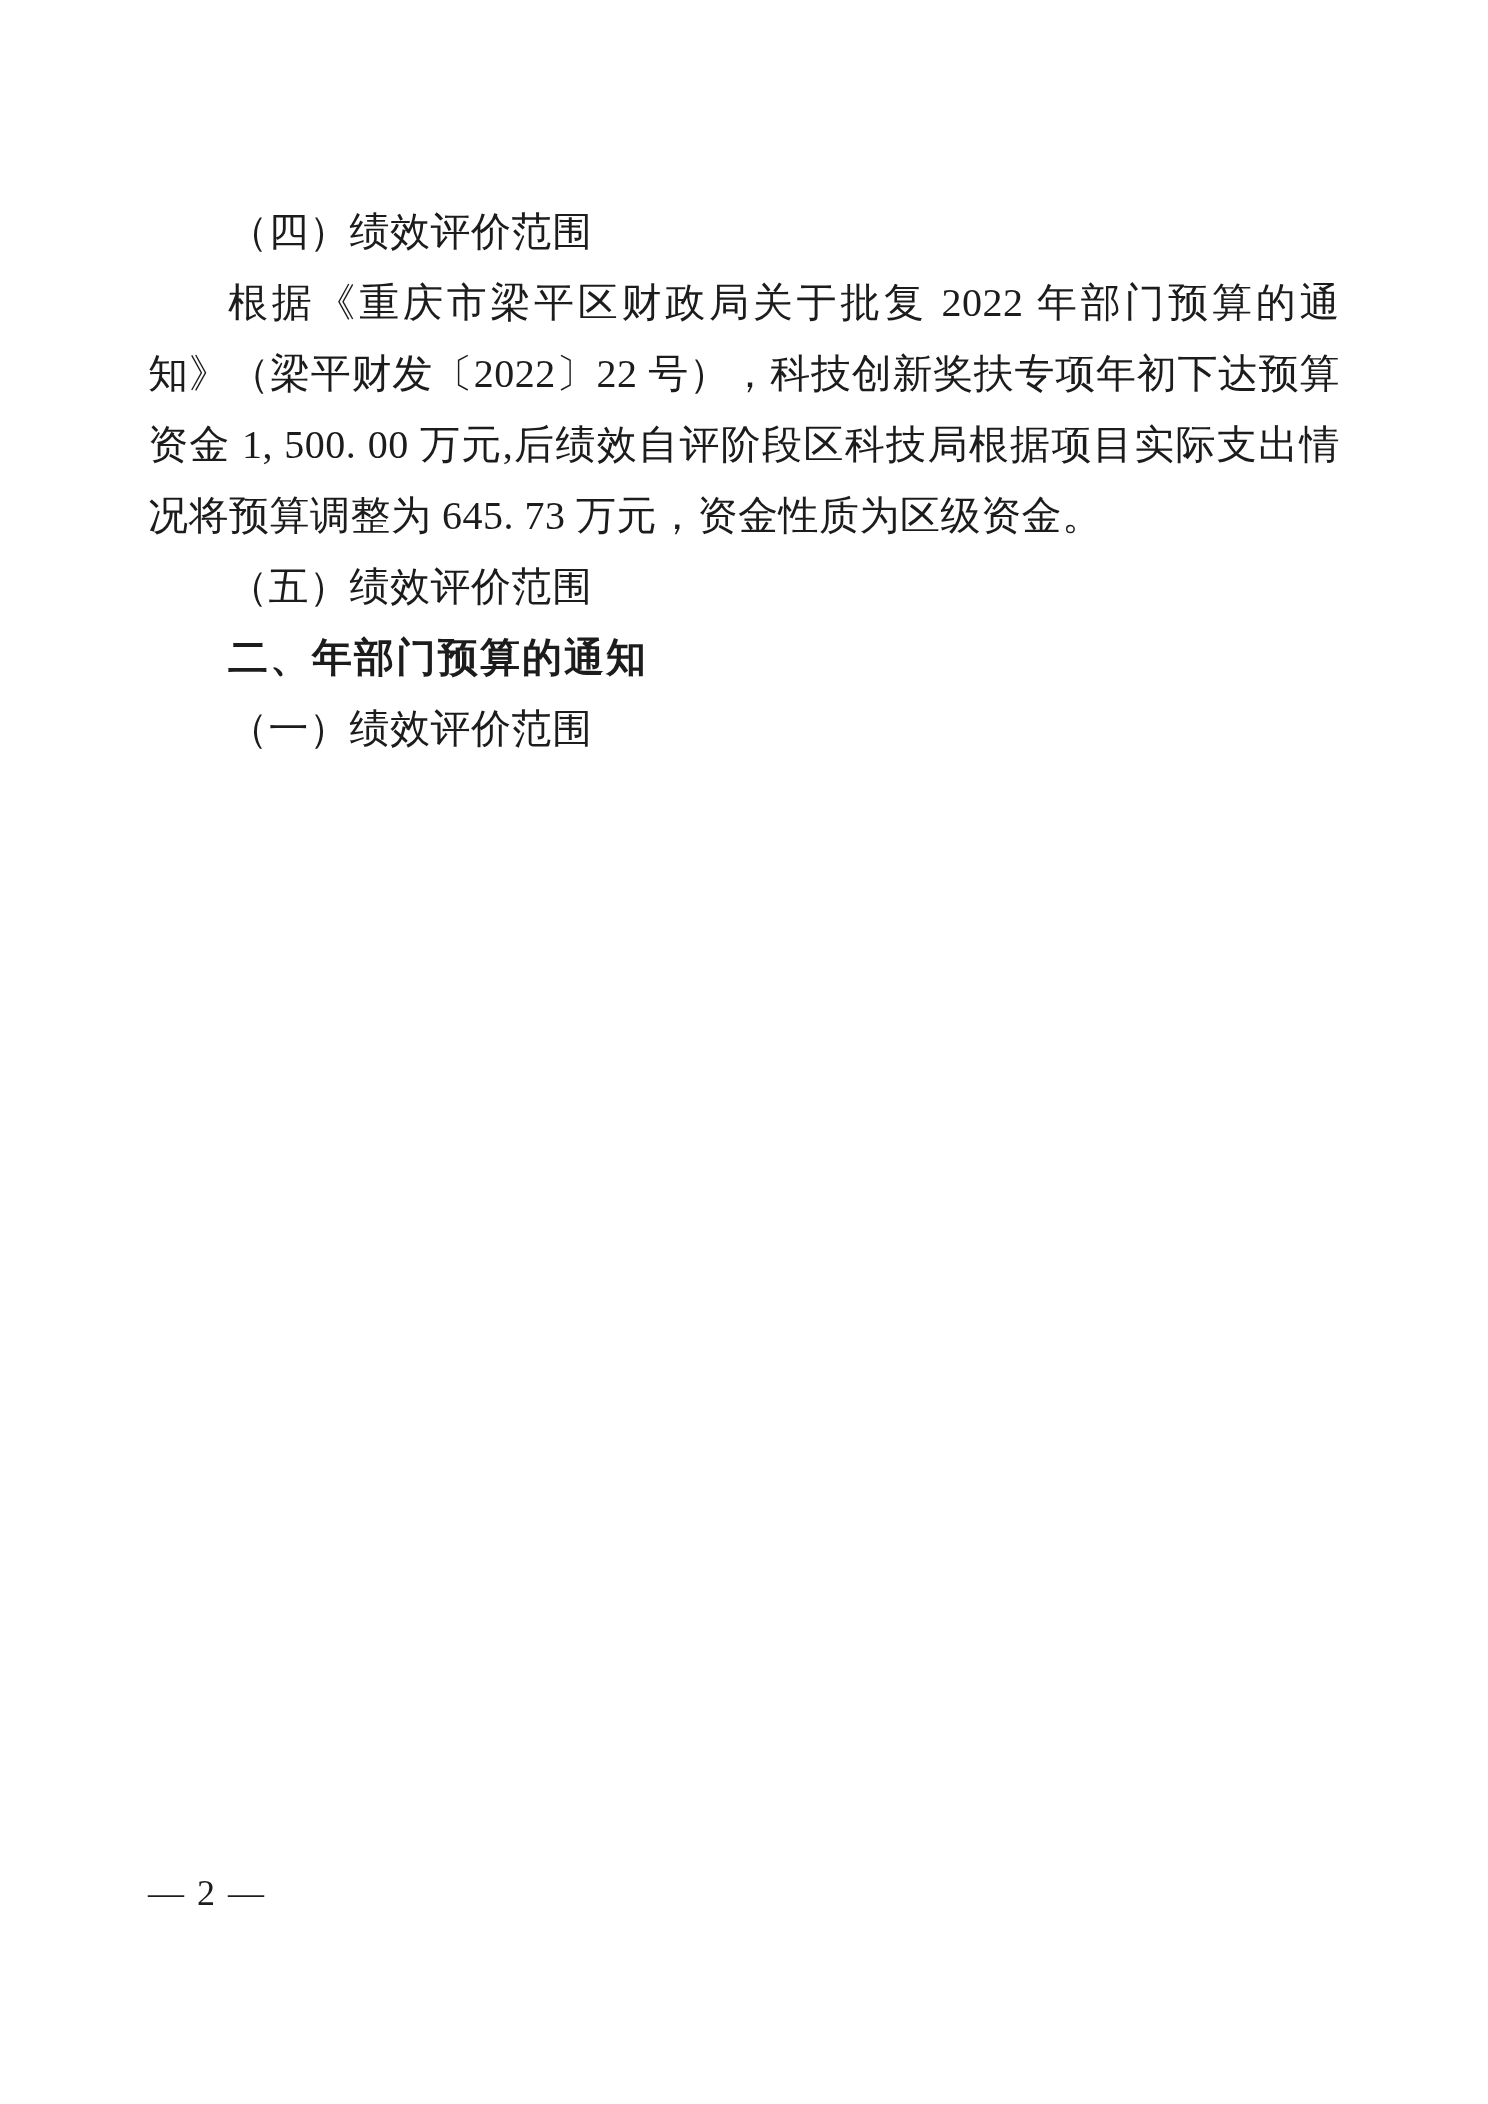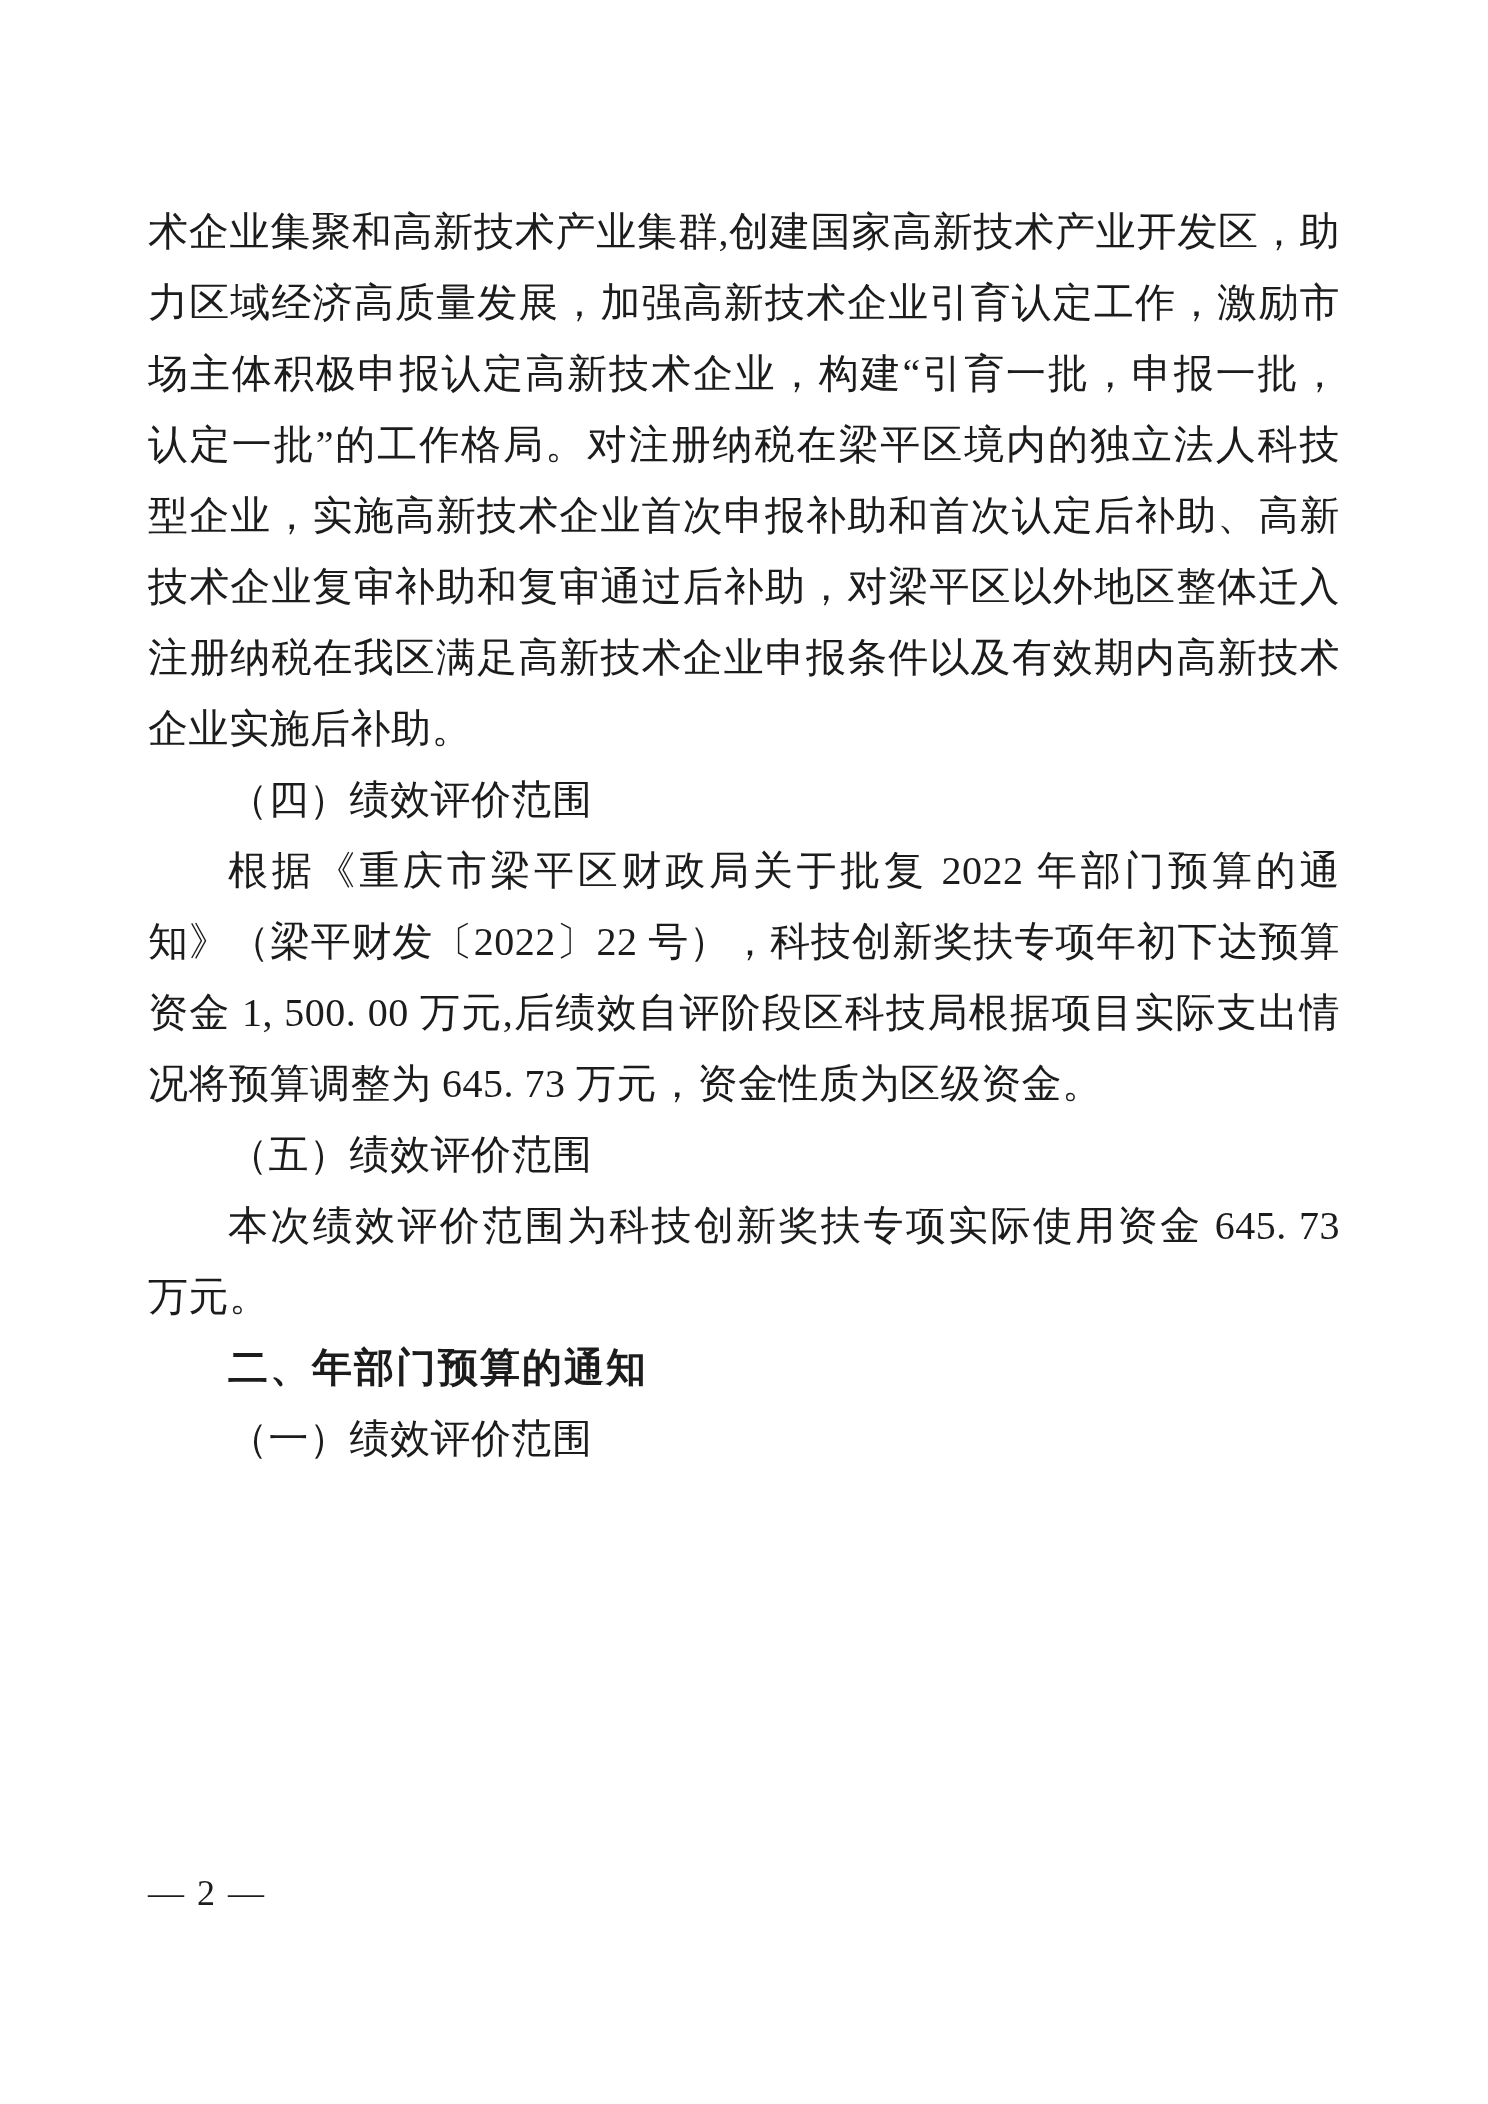--- a/index.html
+++ b/index.html
@@ -56,29 +56,27 @@
     letter-spacing: 2px;
     color: #1c1c1c;
   }
 </style>
 </head>
 <body>
 
 <div class="page">
   <div class="doc-body">
 
-    <p class="cont">术企业集聚和高新技术产业集群,创建国家高新技术产业开发区，助力区域经济高质量发展，加强高新技术企业引育认定工作，激励市场主体积极申报认定高新技术企业，构建“引育一批，申报一批，认定一批”的工作格局。对注册纳税在梁平区境内的独立法人科技型企业，实施高新技术企业首次申报补助和首次认定后补助、高新技术企业复审补助和复审通过后补助，对梁平区以外地区整体迁入注册纳税在我区满足高新技术企业申报条件以及有效期内高新技术企业实施后补助。</p>
 
     <p class="indent">（四）绩效评价范围</p>
 
     <p class="indent">根据《重庆市梁平区财政局关于批复 2022 年部门预算的通知》（梁平财发〔2022〕22 号），科技创新奖扶专项年初下达预算资金 1, 500. 00 万元,后绩效自评阶段区科技局根据项目实际支出情况将预算调整为 645. 73 万元，资金性质为区级资金。</p>
 
     <p class="indent">（五）绩效评价范围</p>
 
-    <p class="indent justify-spread">本次绩效评价范围为科技创新奖扶专项实际使用资金 645. 73 万元。</p>
 
     <p class="indent heading">二、年部门预算的通知</p>
 
     <p class="indent">（一）绩效评价范围</p>
 
 
   </div>
   <div class="page-number">— 2 —</div>
 </div>
 

